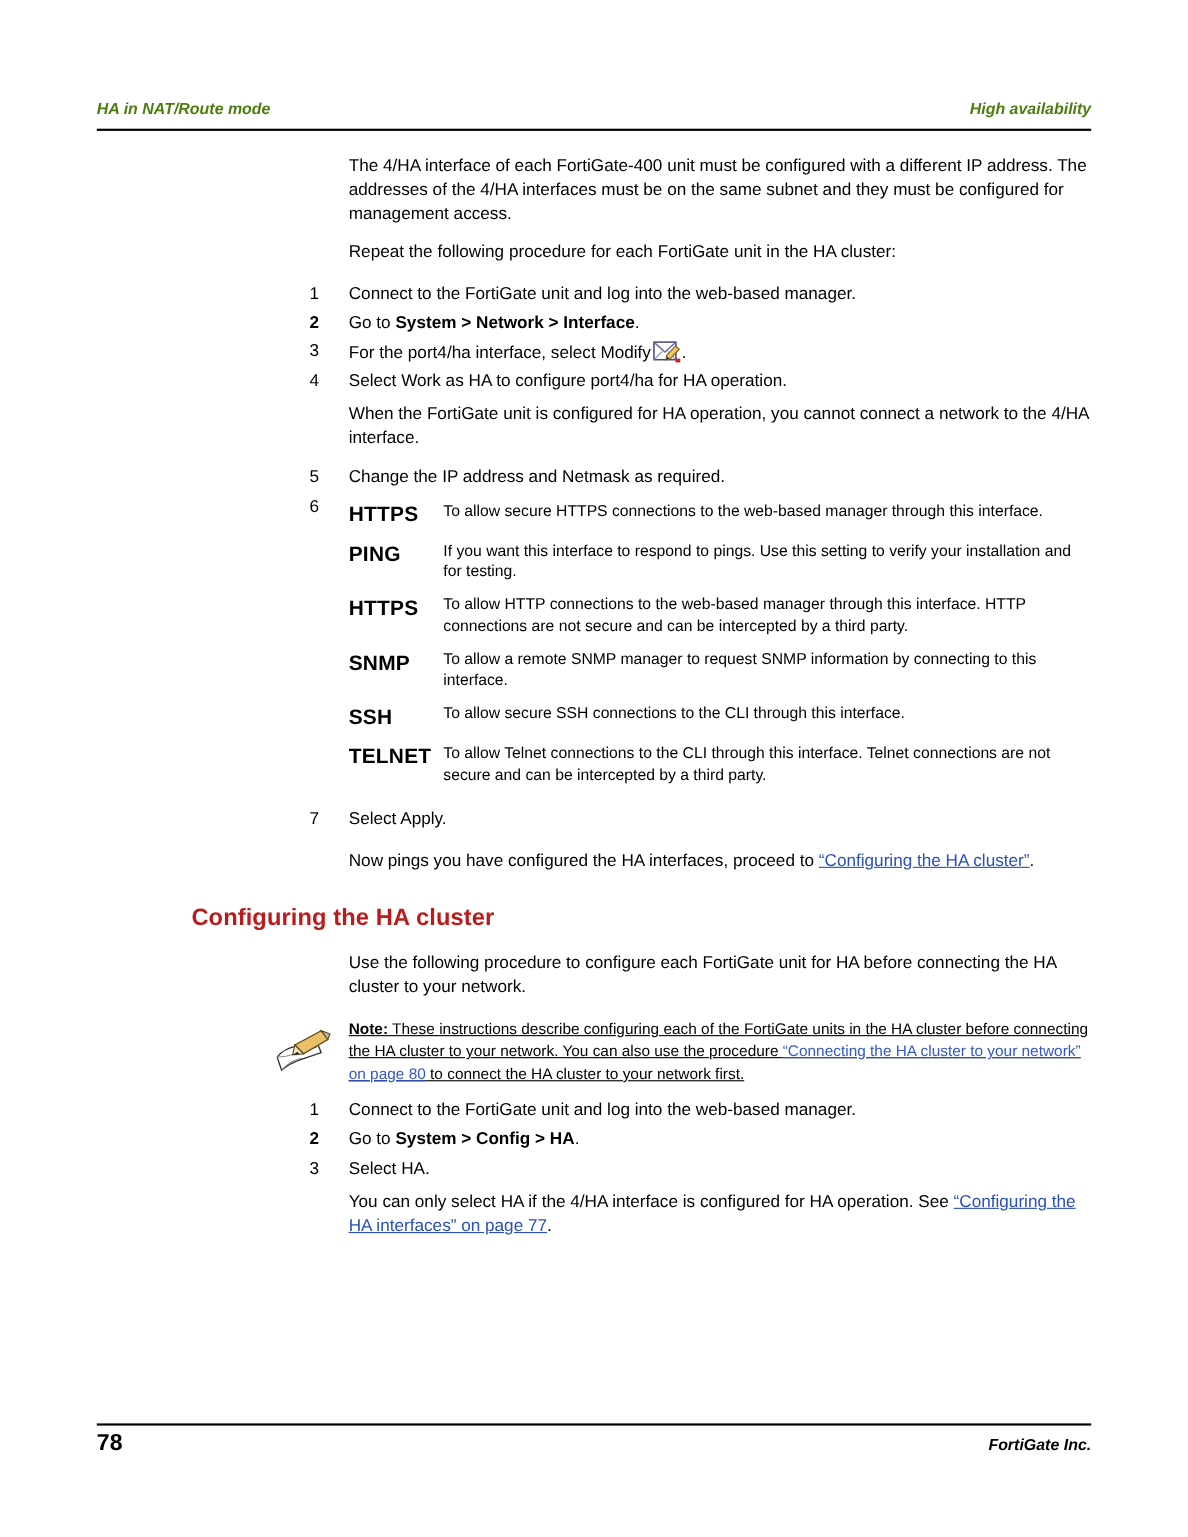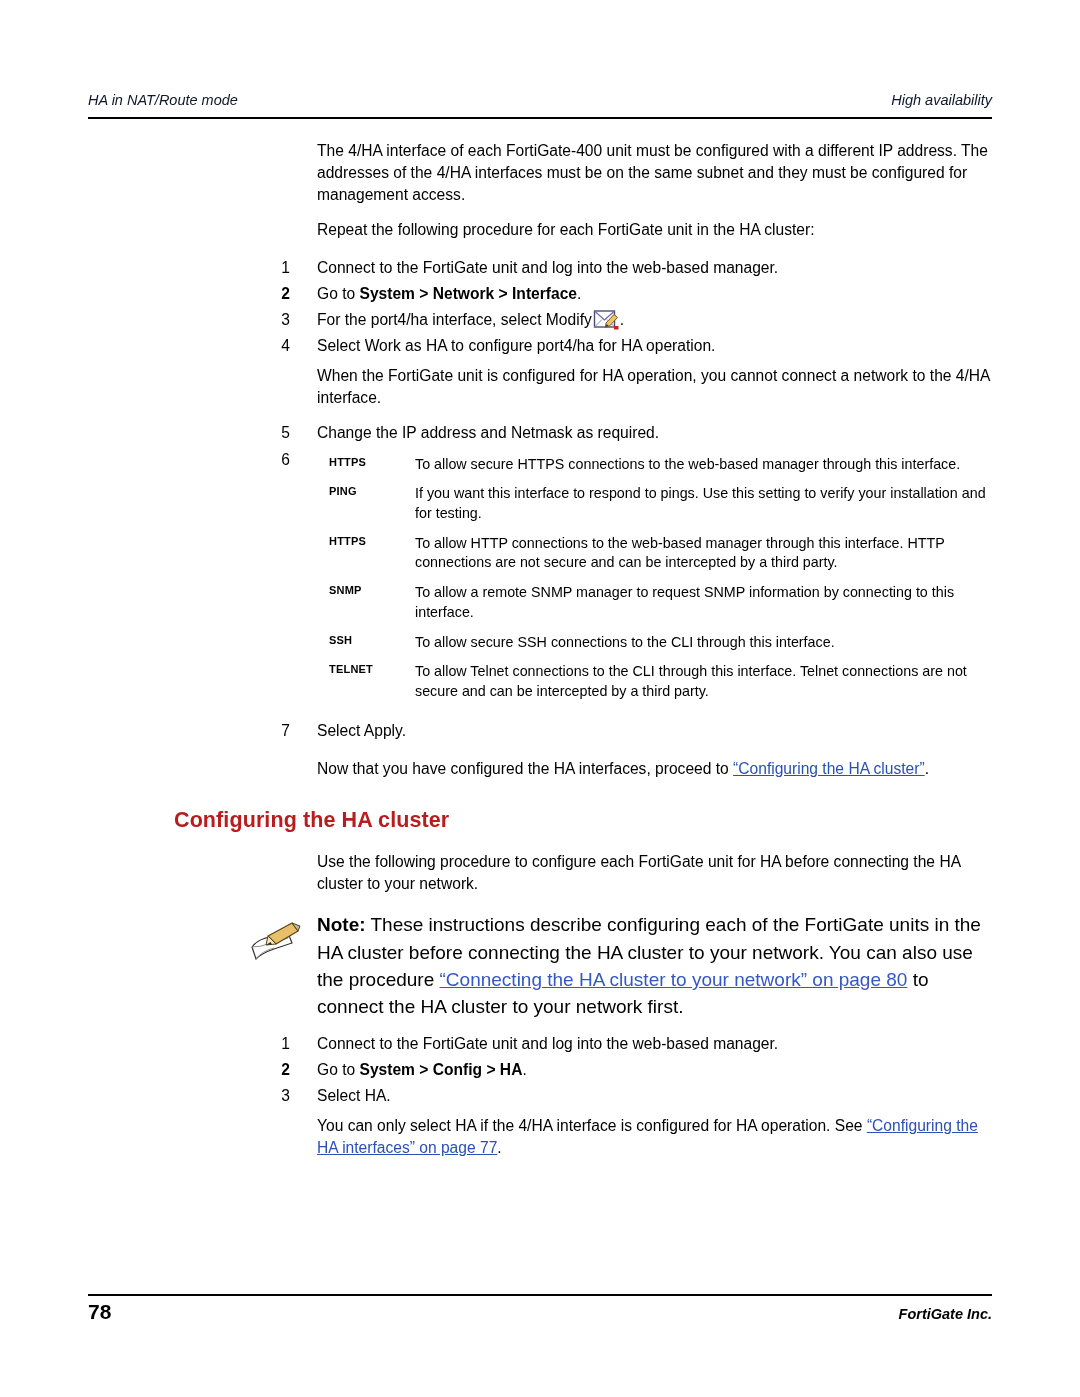--- a/index.html
+++ b/index.html
@@ -25,21 +25,22 @@
   .header {
     position: absolute;
     left: 88px;
     top: 92px;
     width: 904px;
     display: flex;
     justify-content: space-between;
     align-items: baseline;
     font-style: italic;
     font-size: 14.5px;
-    color: #0f172a;
+    color: #4d7c0f;
+    font-weight: bold;
   }
   .header-rule {
     position: absolute;
     left: 88px;
     top: 117px;
     width: 904px;
     height: 2px;
     background: #000;
   }
 
@@ -103,24 +104,23 @@
     padding-left: 229px;
   }
   .defrow {
     display: flex;
     margin-bottom: 10px;
   }
   .defterm {
     width: 86px;
     flex: 0 0 86px;
     font-weight: bold;
-    font-size: 11px;
+    font-size: 19px;
     line-height: 1.38;
     letter-spacing: 0.2px;
-    margin-left: 12px;
   }
   .defdesc {
     flex: 1;
     font-size: 14.3px;
     line-height: 1.38;
   }
 
   
   h2.section-heading {
     position: relative;
@@ -133,22 +133,23 @@
   }
 
   
   .note {
     position: relative;
     margin: 16px 0 12px 0;
     padding-left: 229px;
     min-height: 62px;
   }
   .note-text {
-    font-size: 19px;
+    font-size: 14px;
     line-height: 1.44;
+    text-decoration: underline;
   }
   .note-icon {
     position: absolute;
     left: 160px;
     top: 6px;
     width: 54px;
     height: 46px;
   }
 
   .link { color: #2a4fb5; }
@@ -271,21 +272,21 @@
 
     <div class="gap-8"></div>
 
     <div class="step">
       <span class="num">7</span>
       <span>Select Apply.</span>
     </div>
 
     <div class="gap-12"></div>
 
-    <p class="para"><span>Now that you have configured the HA interfaces, proceed to </span><a class="link" href="#">“Configuring the HA cluster”</a><span>.</span></p>
+    <p class="para"><span>Now pings you have configured the HA interfaces, proceed to </span><a class="link" href="#">“Configuring the HA cluster”</a><span>.</span></p>
 
     <h2 class="section-heading">Configuring the HA cluster</h2>
 
     <p class="para">Use the following procedure to configure each FortiGate unit for HA before connecting the HA cluster to your network.</p>
 
     <div class="note">
       <div class="note-icon">
         <svg width="54" height="46" viewBox="0 0 54 46">
           <path d="M4 30 Q10 22 22 20 L40 16 L44 26 L26 32 Q14 36 8 42 Z" fill="#ffffff" stroke="#333333" stroke-width="1.2"></path>
           <path d="M4 30 Q12 30 20 27 L40 21" fill="none" stroke="#888888" stroke-width="0.9"></path>

